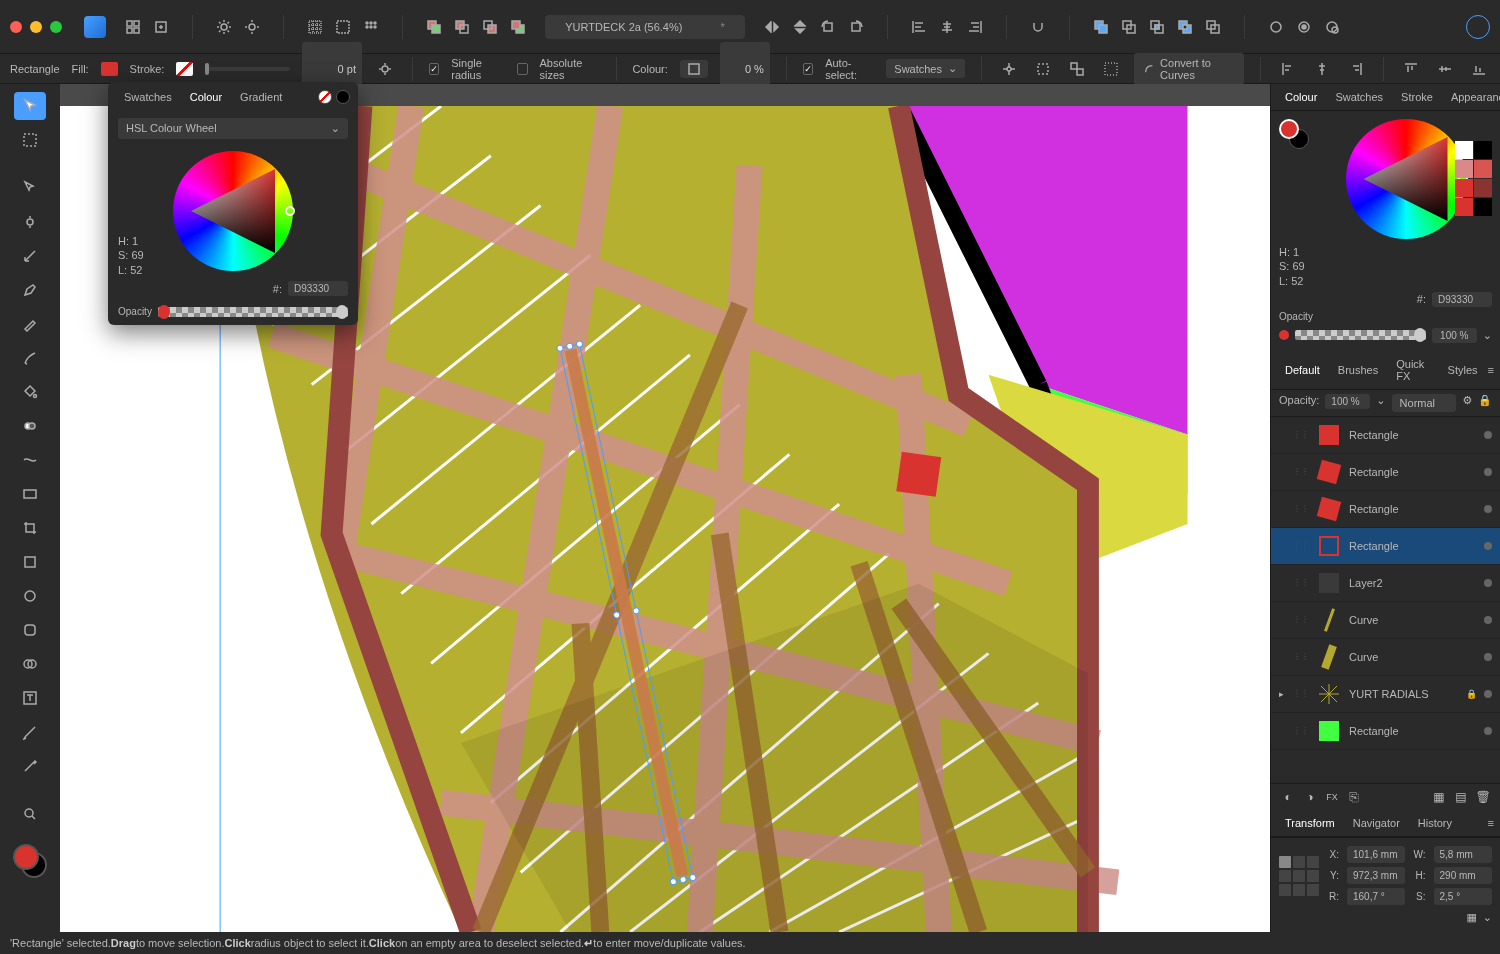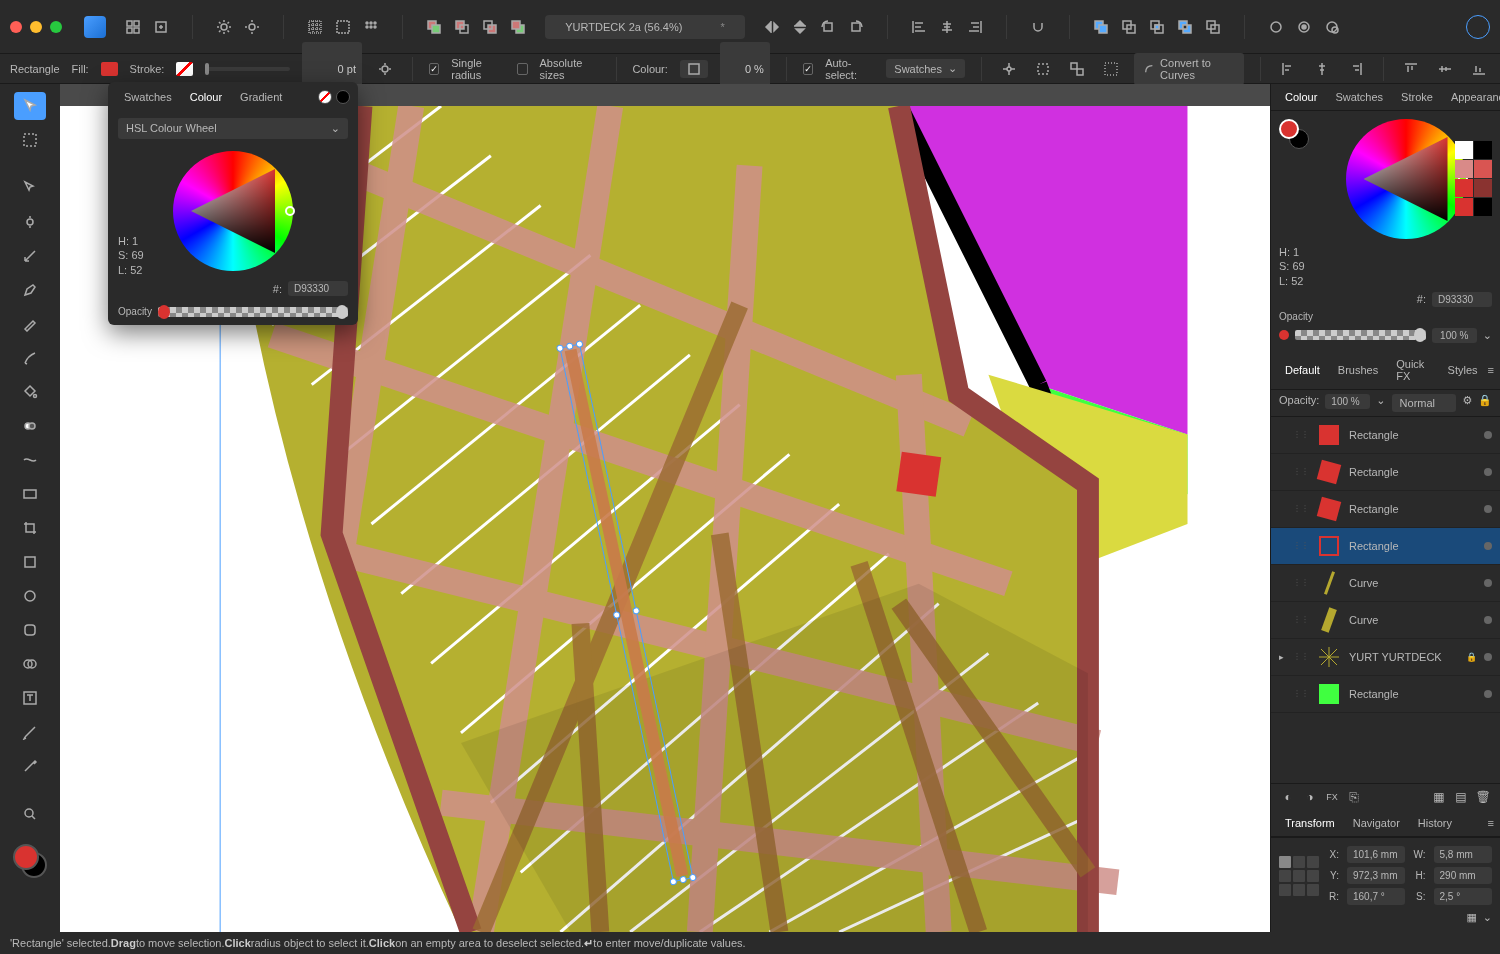--- a/index.html
+++ b/index.html
@@ -694,20 +694,29 @@
           <div class="layer-thumb">
             <div style="width:20px;height:20px;border:2px solid #d93330;"></div>
           </div>
           <span class="layer-name">Rectangle</span>
           <div class="layer-vis"></div>
         </div>
         <div class="layer-row">
           <span style="width: 8px; font-size: 9px;"></span>
           <span style="color: rgb(85, 85, 85); font-size: 8px;">⋮⋮</span>
           <div class="layer-thumb">
+            <div style="width:20px;height:20px;background:#3a3a3a;"></div>
+          </div>
+          <span class="layer-name">Layer2</span>
+          <div class="layer-vis"></div>
+        </div>
+        <div class="layer-row">
+          <span style="width: 8px; font-size: 9px;"></span>
+          <span style="color: rgb(85, 85, 85); font-size: 8px;">⋮⋮</span>
+          <div class="layer-thumb">
             <div style="width:3px;height:24px;background:#b5a82f;transform:rotate(20deg)"></div>
           </div>
           <span class="layer-name">Curve</span>
           <div class="layer-vis"></div>
         </div>
         <div class="layer-row">
           <span style="width: 8px; font-size: 9px;"></span>
           <span style="color: rgb(85, 85, 85); font-size: 8px;">⋮⋮</span>
           <div class="layer-thumb">
             <div style="width:8px;height:24px;background:#b5a82f;transform:rotate(20deg)"></div>
@@ -721,21 +730,21 @@
           <div class="layer-thumb">
             <svg width="24" height="24">
               <g stroke="#b5a82f" stroke-width="1">
                 <line x1="12" y1="2" x2="12" y2="22"></line>
                 <line x1="2" y1="12" x2="22" y2="12"></line>
                 <line x1="4" y1="4" x2="20" y2="20"></line>
                 <line x1="20" y1="4" x2="4" y2="20"></line>
               </g>
             </svg>
           </div>
-          <span class="layer-name">YURT YURTDECK</span>
+          <span class="layer-name">YURT RADIALS</span>
           <span style="font-size: 9px;">🔒</span>
           <div class="layer-vis"></div>
         </div>
         <div class="layer-row">
           <span style="width: 8px; font-size: 9px;"></span>
           <span style="color: rgb(85, 85, 85); font-size: 8px;">⋮⋮</span>
           <div class="layer-thumb">
             <div style="width:20px;height:20px;background:#40ff40;"></div>
           </div>
           <span class="layer-name">Rectangle</span>

